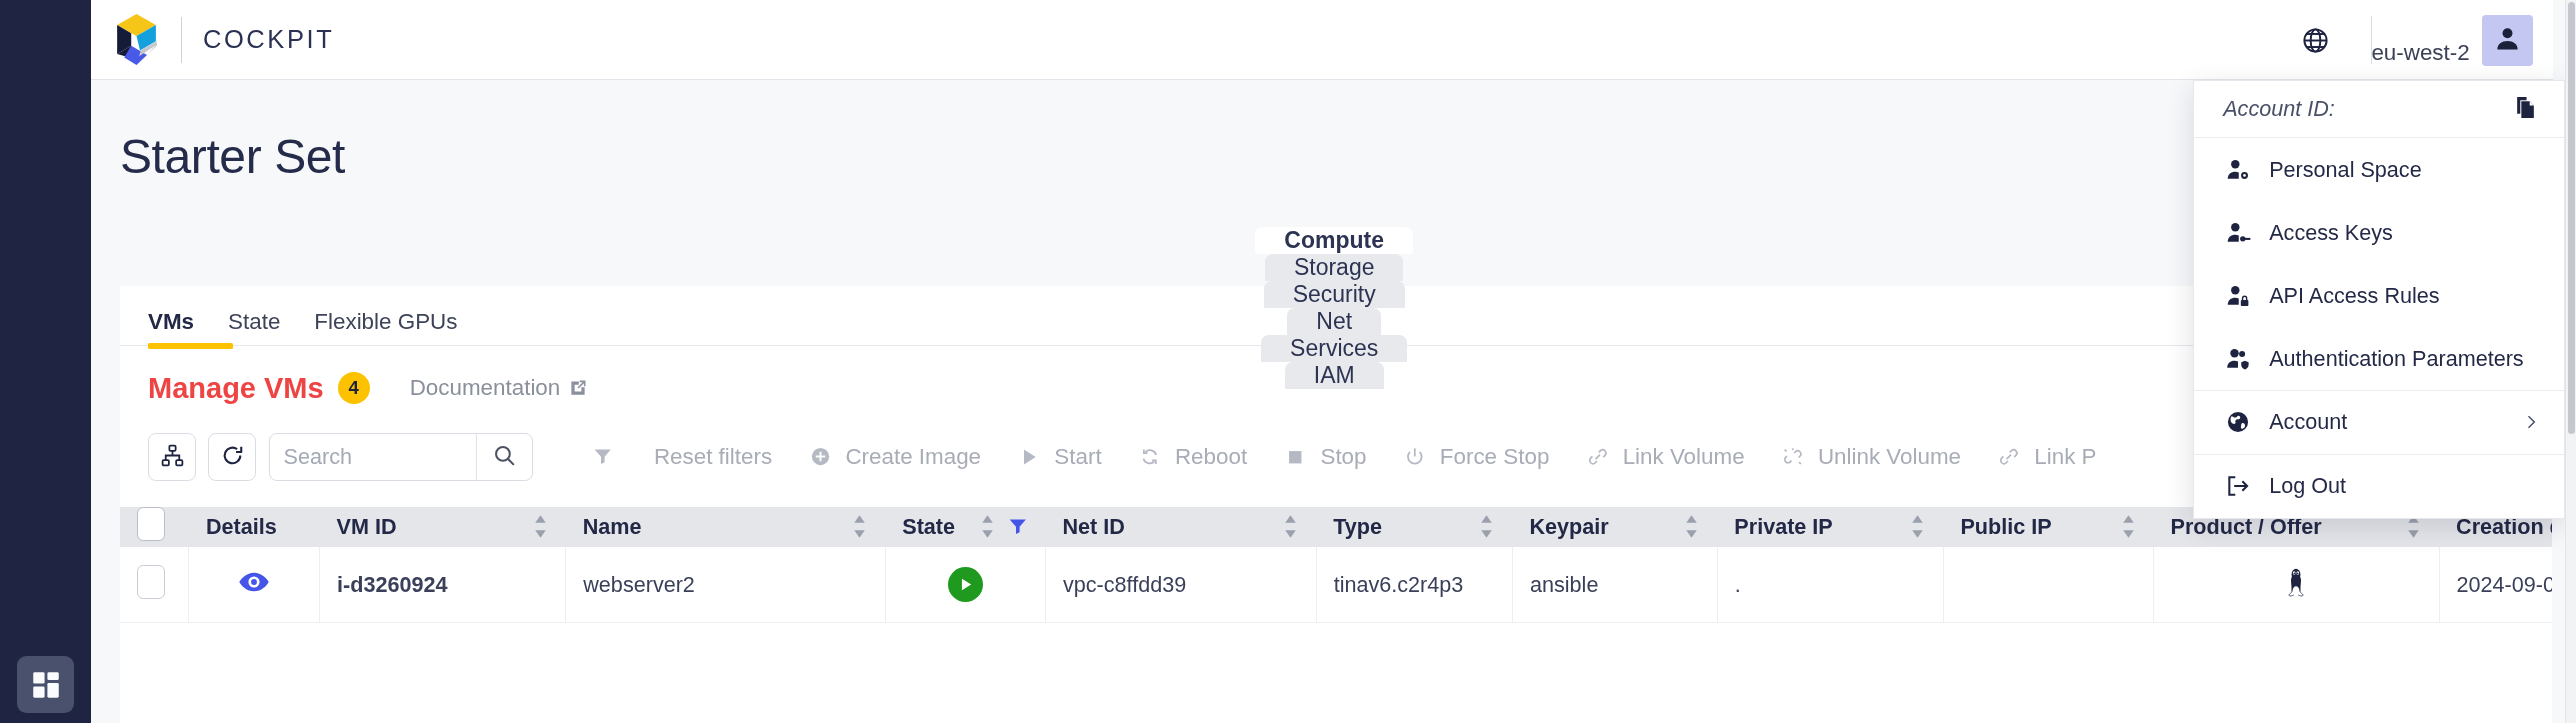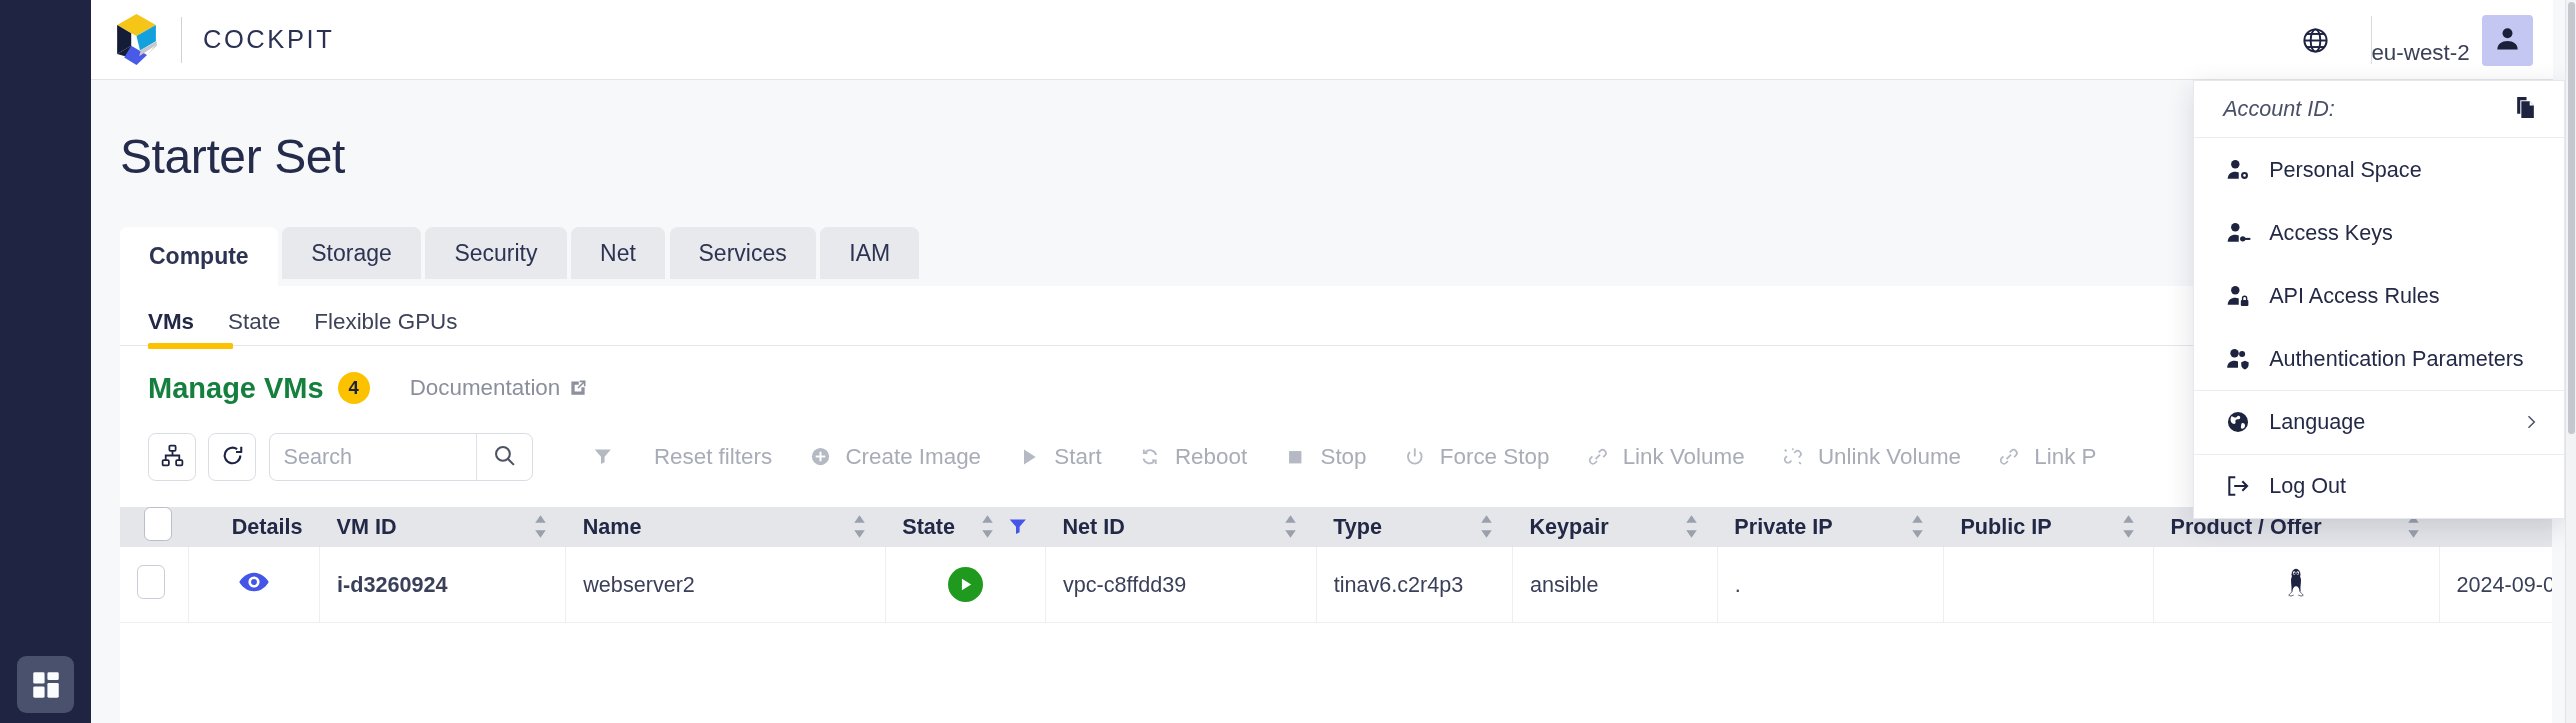--- a/index.html
+++ b/index.html
@@ -128,22 +128,23 @@
     font-size: 48px;
     font-weight: 400;
     color: #252b4a;
     letter-spacing: -0.4px;
   }
 
   
   .tabs-row {
     margin: 43px 0 0 29px;
     display: flex;
-    align-items: flex-start;
+    align-items: center;
     height: 59px;
+    flex-direction: column;
   }
   .tab {
     height: 52px;
     padding: 0 29px;
     background: #e7e9ed;
     border-radius: 7.7px 7.7px 0 0;
     display: flex;
     align-items: center;
     justify-content: center;
     font-size: 23px;
@@ -194,21 +195,21 @@
 
   
   .section-head {
     display: flex;
     align-items: center;
     padding: 26px 0 0 28px;
   }
   .section-title {
     font-size: 29px;
     font-weight: bold;
-    color: #15803d;
+    color: #ef4444;
     white-space: nowrap;
   }
   .count-badge {
     width: 32px; height: 32px;
     border-radius: 50%;
     background: #fcc200;
     color: #1d2238;
     font-size: 18.5px;
     font-weight: bold;
     display: flex; align-items: center; justify-content: center;
@@ -296,21 +297,21 @@
     border-collapse: collapse;
     table-layout: fixed;
     width: 2655px;
   }
   table.vm-table thead th {
     background: #e4e6ea;
     height: 32px;
     font-size: 21.6px;
     font-weight: bold;
     color: #222845;
-    text-align: right;
+    text-align: left;
     padding: 0 17px;
     vertical-align: middle;
     white-space: nowrap;
     border: none;
   }
   .th-inner {
     display: flex;
     align-items: center;
     justify-content: space-between;
     width: 100%;
@@ -912,21 +913,21 @@
     <div class="menu-sep"></div>
 
     <div class="menu-item">
       <span class="mi-icon">
         <svg width="26" height="26" viewBox="0 0 24 24">
           <circle cx="12" cy="12" r="9.3" fill="#1e2440"></circle>
           <path d="M6 6.6c1.6.3 2.4 1.6 3.9 1.3 1.4-.3 1.2-1.9 2.8-1.7 1.4.2 1.8 1.9.9 2.8-1 .9-2.9.2-3.8 1.3-.8 1 .6 2.2-.4 3.1-1 .9-2.7 0-3.6-1.2C5 11.1 4.8 8.4 6 6.6z" fill="#ffffff"></path>
           <path d="M15.6 13.1c1.3-.5 2.6.4 2.9 1.8.3 1.4-.9 2.8-2.3 3.3-1 .4-1.7-.7-1.5-1.8.2-1.2.2-2.9.9-3.3z" fill="#ffffff"></path>
         </svg>
       </span>
-      <span class="mi-label">Language</span>
+      <span class="mi-label">Account</span>
       <span class="mi-chevron">
         <svg width="20" height="20" viewBox="0 0 24 24" fill="none" stroke="#4a5068" stroke-width="1.8">
           <path d="M9 5l7 7-7 7"></path>
         </svg>
       </span>
     </div>
 
     <div class="menu-sep"></div>
 
     <div class="menu-item">

